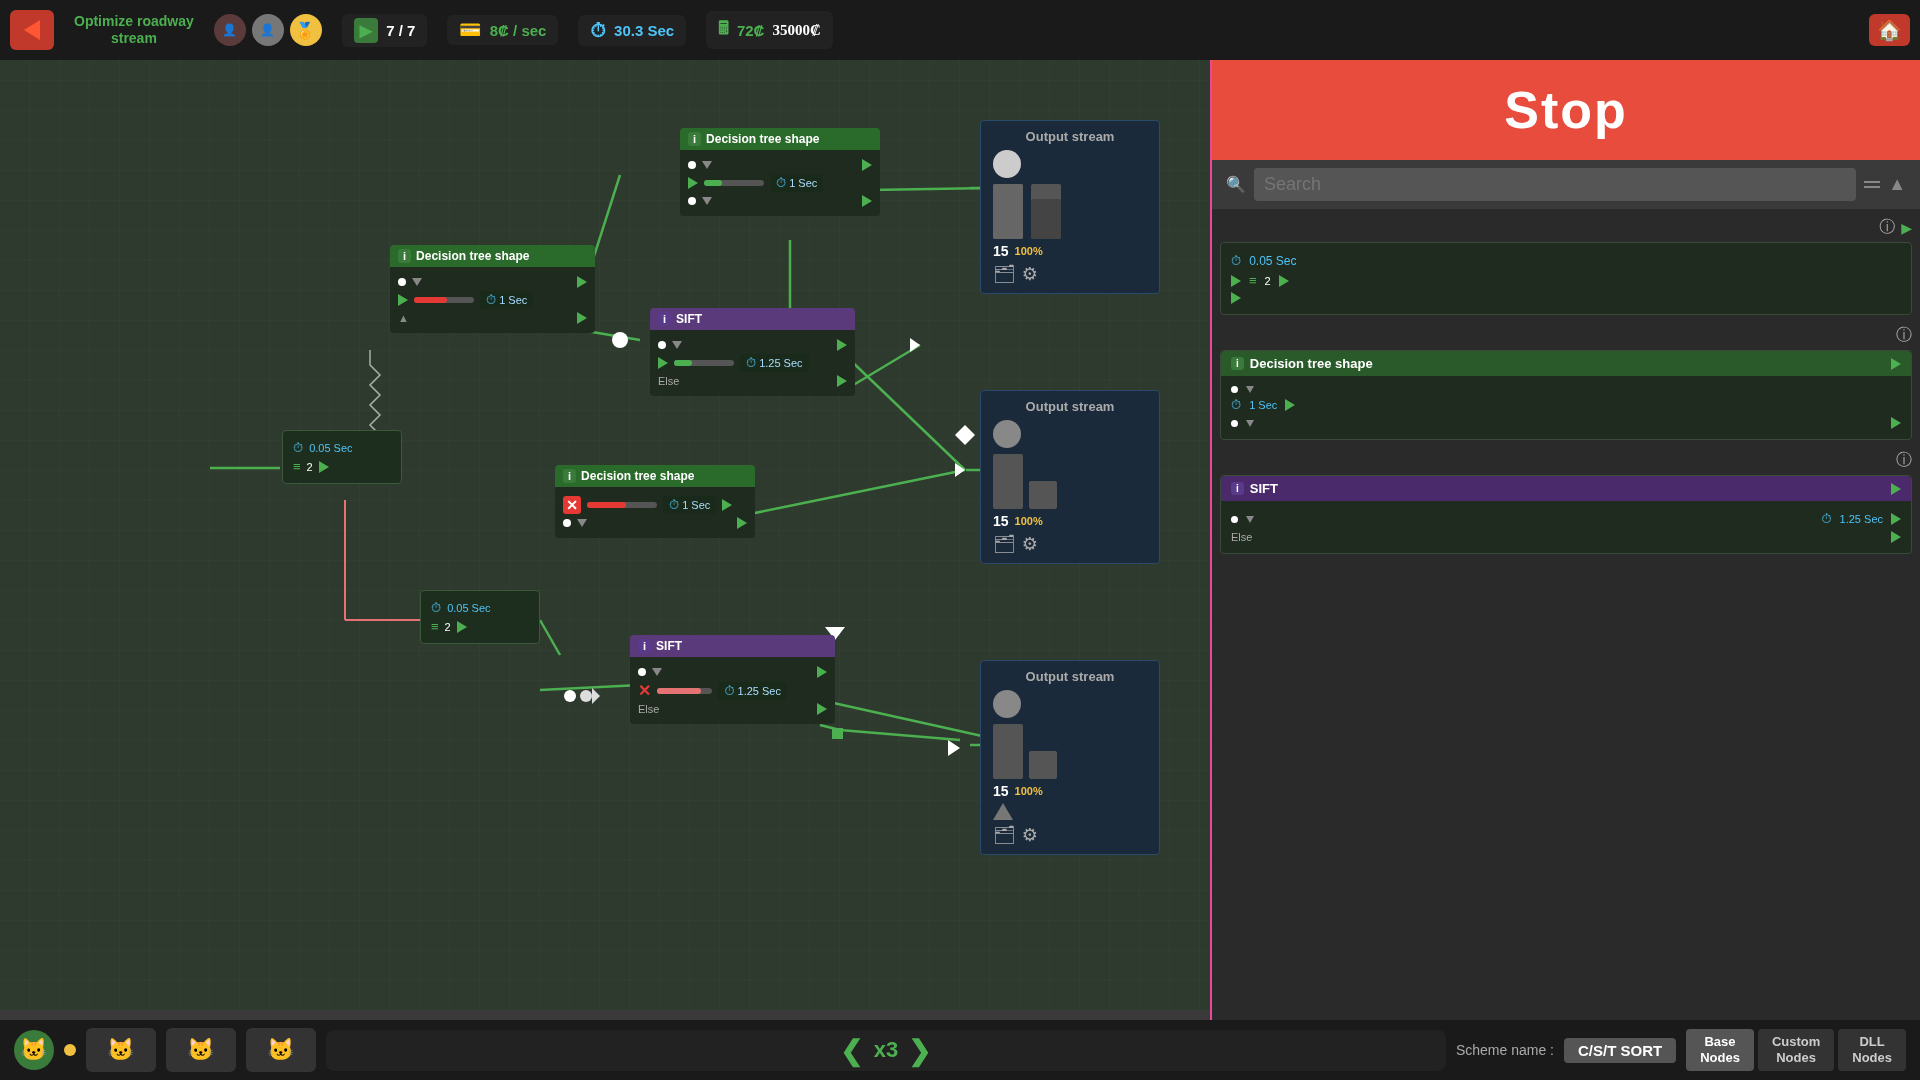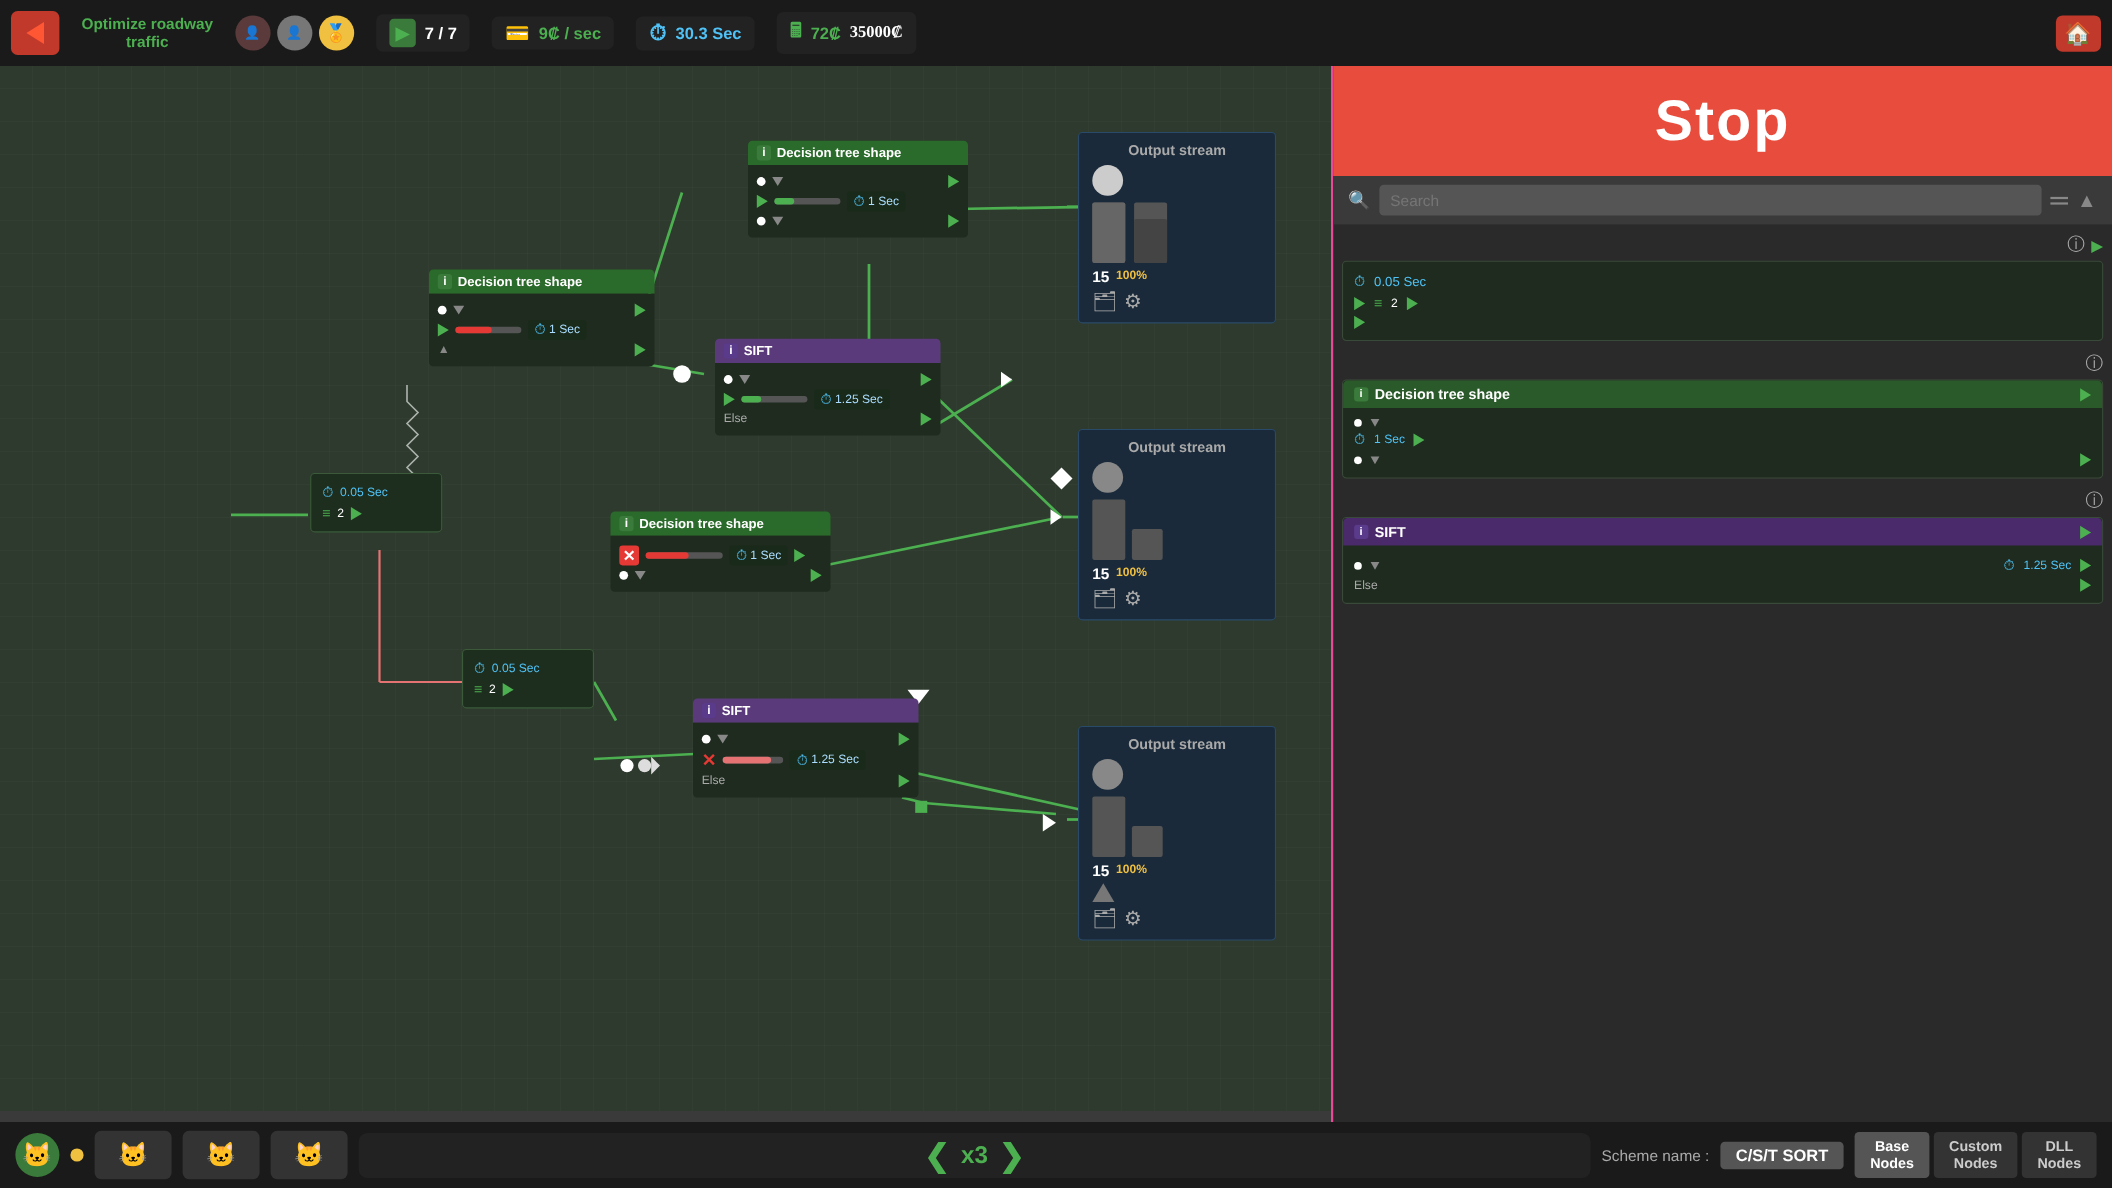--- a/index.html
+++ b/index.html
@@ -287,21 +287,21 @@
       display: flex;
       align-items: center;
       gap: 8px;
     }
     .search-input {
       background: #555;
       border: none;
       border-radius: 4px;
       padding: 6px 10px;
       color: #ccc;
-      font-size: 14px;
+      font-size: 18px;
       flex: 1;
       outline: none;
     }
     .panel-scroll {
       flex: 1;
       overflow-y: auto;
       padding: 8px;
     }
 
     
@@ -449,36 +449,36 @@
 <body>
 
 <div id="topbar">
   <div class="topbar-btn">
     <svg width="28" height="28" viewBox="0 0 28 28">
       <polygon points="22,4 6,14 22,24" fill="#ff5733"></polygon>
     </svg>
   </div>
   <div class="title-block">
     <div>Optimize roadway</div>
-    <div>traffic</div>
+    <div>stream</div>
   </div>
   <div class="badges">
     <div class="badge-circle bc-dark">👤</div>
     <div class="badge-circle bc-gray">👤</div>
     <div class="badge-circle bc-gold">🏅</div>
   </div>
   <div class="topbar-stat">
     <div class="icon-box">
       <span style="color:#4caf50; font-size:16px;">▶</span>
     </div>
     <span>7 / 7</span>
   </div>
   <div class="topbar-stat">
     <span style="color:#4caf50; font-size:18px;">💳</span>
-    <span class="val">9₡ / sec</span>
+    <span class="val">8₡ / sec</span>
   </div>
   <div class="topbar-stat">
     <span class="timer-icon">⏱</span>
     <span class="val" style="color:#4fc3f7;">30.3 Sec</span>
   </div>
   <div class="topbar-stat">
     <span style="color:#4caf50; font-size:18px;">🖩</span>
     <span class="val">72₡</span>
     <span class="val-white">35000₡</span>
   </div>

